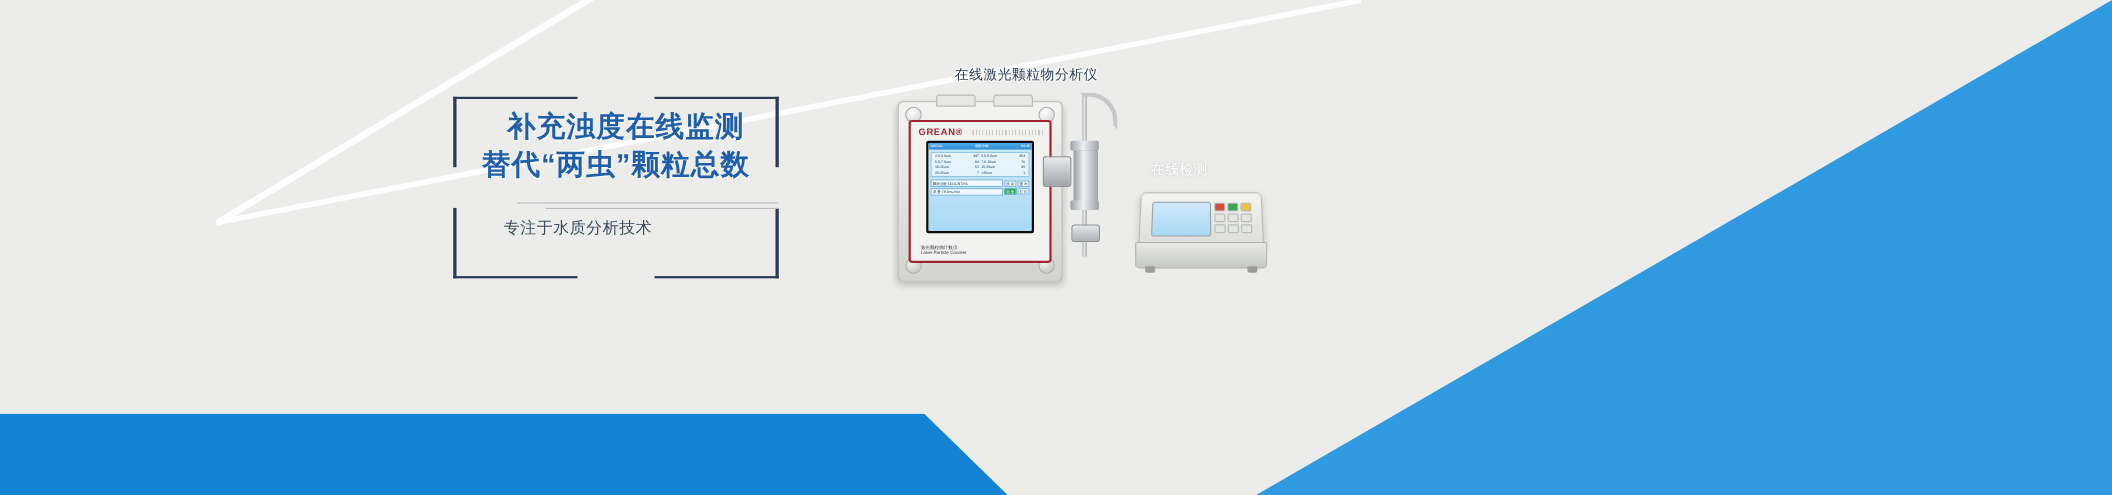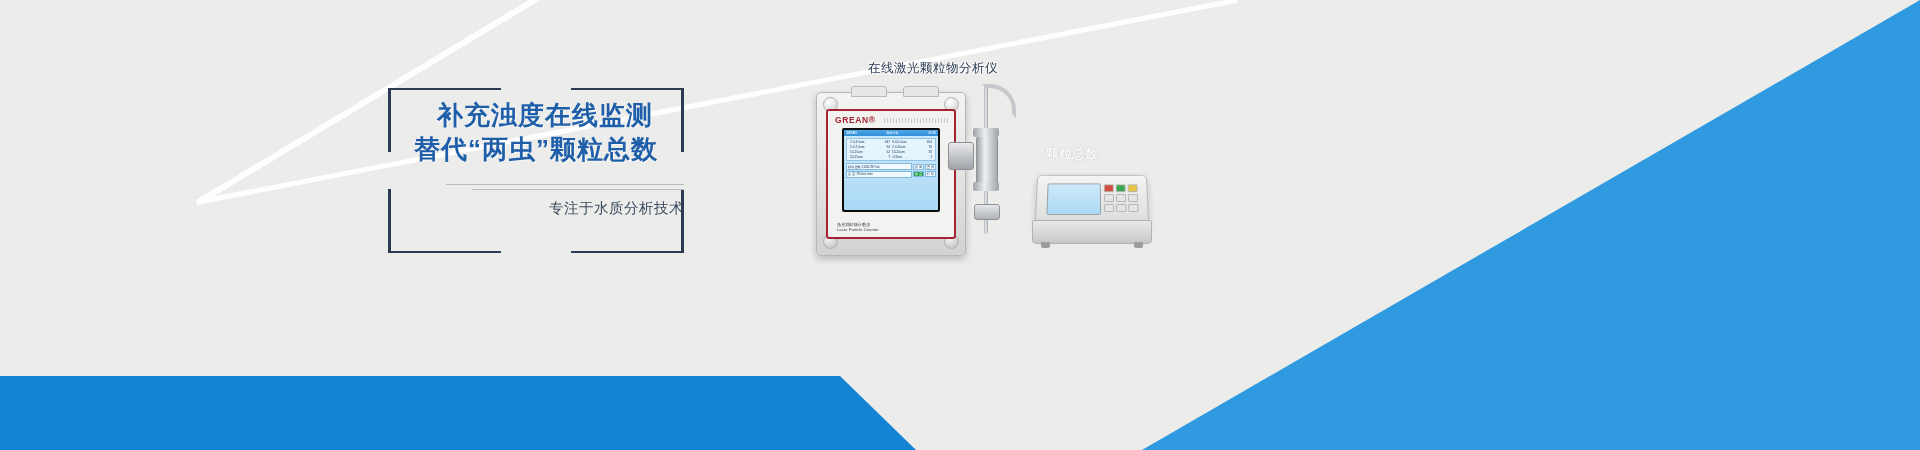--- a/index.html
+++ b/index.html
@@ -22,21 +22,21 @@
     position:absolute;left:0;bottom:0;width:1920px;height:74px;
     background:#1583d4;
     clip-path:polygon(0 0,840px 0,916px 74px,0 74px);
   }
 
   .streak{position:absolute;background:#ffffff;transform-origin:0 0;}
   .streak-a{left:196px;top:200px;width:680px;height:6px;transform:rotate(-31deg);opacity:.95;}
   .streak-b{left:196px;top:200px;width:1060px;height:5px;transform:rotate(-11deg);opacity:.95;}
 
   
-  .panel{position:absolute;left:388px;top:88px;width:296px;height:165px;}
+  .panel{position:absolute;left:412px;top:88px;width:296px;height:165px;}
   .bracket{position:absolute;border-color:#2b3b54;border-style:solid;width:110px;height:62px;}
   .br-tl{left:0;top:0;border-width:2px 0 0 3px;}
   .br-tr{right:0;top:0;border-width:2px 3px 0 0;}
   .br-bl{left:0;bottom:0;border-width:0 0 2px 3px;}
   .br-br{right:0;bottom:0;border-width:0 3px 2px 0;}
 
   .headline{
     position:absolute;left:0;right:0;top:10px;text-align:center;
     color:#1f5fa9;font-weight:bold;letter-spacing:1px;line-height:1.32;
     font-size:26px;
@@ -44,21 +44,21 @@
   }
   .headline .l1{display:block;padding-left:18px;}
   .headline .l2{display:block;}
 
   .rules{position:absolute;left:58px;right:0;top:96px;}
   .rule{height:1px;background:#b9bcbd;}
   .rule.r1{width:100%;}
   .rule.r2{width:89%;margin:4px 0 0 11%;}
 
   .subs{
-    position:absolute;left:46px;right:0;top:108px;text-align:right;
+    position:absolute;left:46px;right:0;top:108px;text-align:left;
     color:#3b4a5e;font-size:14.5px;line-height:1.75;letter-spacing:.5px;
   }
   .subs span{display:block;}
 
   
   .callout{
     position:absolute;color:#2b3b54;font-size:12.5px;letter-spacing:.5px;
     white-space:nowrap;
     text-shadow:0 0 3px #fff,0 0 3px #fff,0 0 3px #fff,0 0 3px #fff;
   }
@@ -171,21 +171,21 @@
       <div class="rule r1"></div>
       <div class="rule r2"></div>
     </div>
 
     <div class="subs">
       <span>专注于水质分析技术</span>
     </div>
   </div>
 
   <div class="callout callout-analyzer">在线激光颗粒物分析仪</div>
-  <div class="callout callout-bench">颗粒总数</div>
+  <div class="callout callout-bench">在线检测</div>
 
   <div class="devices">
 
     <div class="analyzer">
       <div class="an-cap c1"></div>
       <div class="an-cap c2"></div>
       <div class="an-knob k1"></div>
       <div class="an-knob k2"></div>
       <div class="an-knob k3"></div>
       <div class="an-knob k4"></div>

